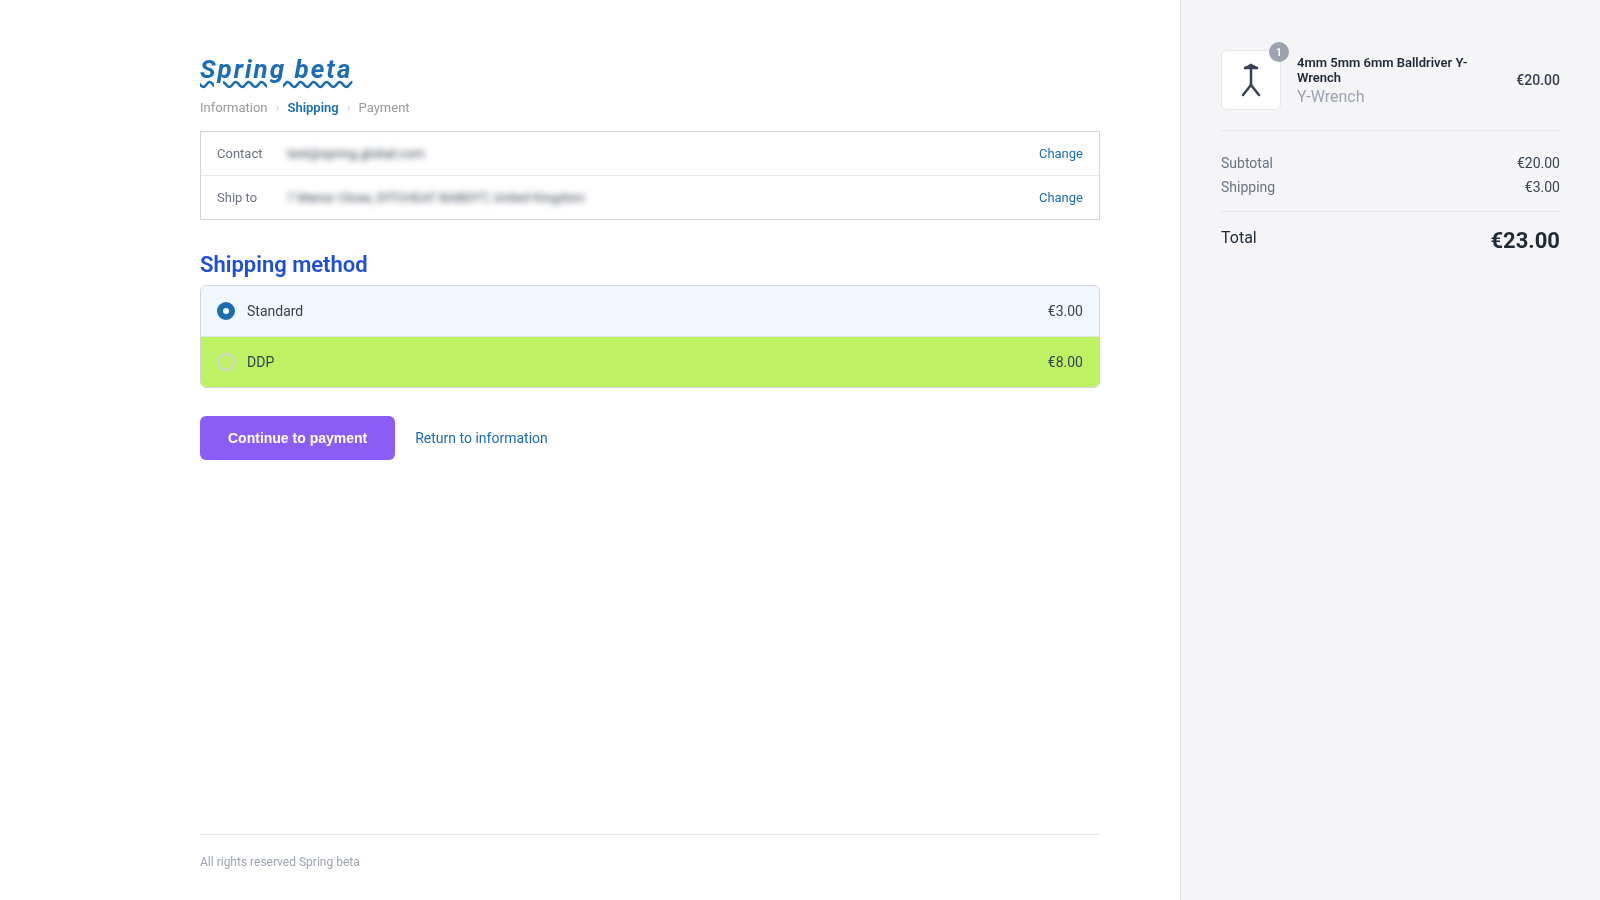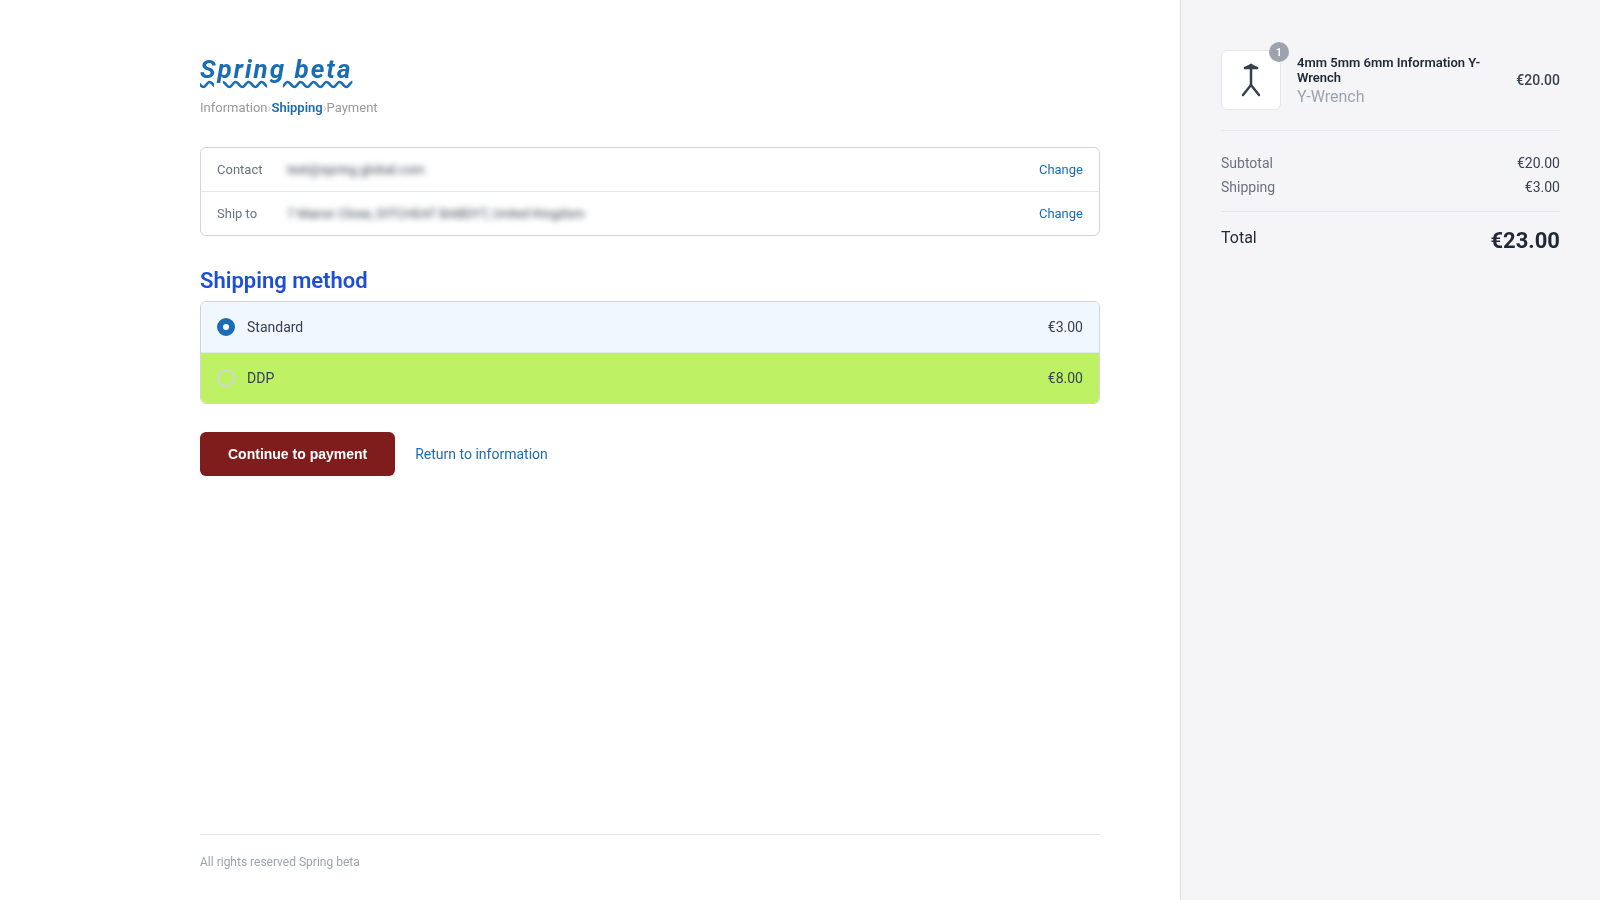--- a/index.html
+++ b/index.html
@@ -33,37 +33,38 @@
       letter-spacing: 2px;
       color: #1a6db5;
       margin-bottom: 16px;
       font-style: italic;
       text-decoration: underline wavy;
     }
 
     .breadcrumb {
       display: flex;
       align-items: center;
+      gap: 8px;
       font-size: 13px;
       color: #999;
-      margin-bottom: 32px;
+      margin-bottom: 16px;
     }
 
     .breadcrumb .active {
       color: #1a6db5;
       font-weight: 600;
     }
 
     .breadcrumb .separator {
       color: #ccc;
     }
 
     .info-card {
       border: 1px solid #d1d5db;
-      border-radius: 6px;
+      border-radius: 0;
       margin-bottom: 32px;
       overflow: hidden;
     }
 
     .info-row {
       display: flex;
       align-items: center;
       padding: 14px 16px;
       font-size: 13px;
     }
@@ -159,21 +160,21 @@
       color: #374151;
     }
 
     .actions {
       display: flex;
       align-items: center;
       gap: 20px;
     }
 
     .continue-btn {
-      background: #7f1d1d;
+      background: #8b5cf6;
       color: #fff;
       border: none;
       border-radius: 6px;
       padding: 14px 28px;
       font-size: 14px;
       font-weight: 600;
       cursor: pointer;
     }
 
     .return-link {
@@ -356,21 +357,21 @@
             <line x1="0" y1="5" x2="8" y2="15" stroke="#374151" stroke-width="2.5" stroke-linecap="round"></line>
             <line x1="-6" y1="-12" x2="0" y2="-15" stroke="#374151" stroke-width="2.5" stroke-linecap="round"></line>
             <line x1="6" y1="-12" x2="0" y2="-15" stroke="#374151" stroke-width="2.5" stroke-linecap="round"></line>
             <line x1="-6" y1="-12" x2="6" y2="-12" stroke="#374151" stroke-width="2.5" stroke-linecap="round"></line>
           </g>
         </svg>
       </div>
       <div class="item-badge">1</div>
     </div>
     <div class="item-details">
-      <div class="item-name">4mm 5mm 6mm Information Y-Wrench</div>
+      <div class="item-name">4mm 5mm 6mm Balldriver Y-Wrench</div>
       <div class="item-variant">Y-Wrench</div>
     </div>
     <div class="item-price">€20.00</div>
   </div>
 
   <div class="price-row">
     <span>Subtotal</span>
     <span class="value">€20.00</span>
   </div>
   <div class="price-row">

